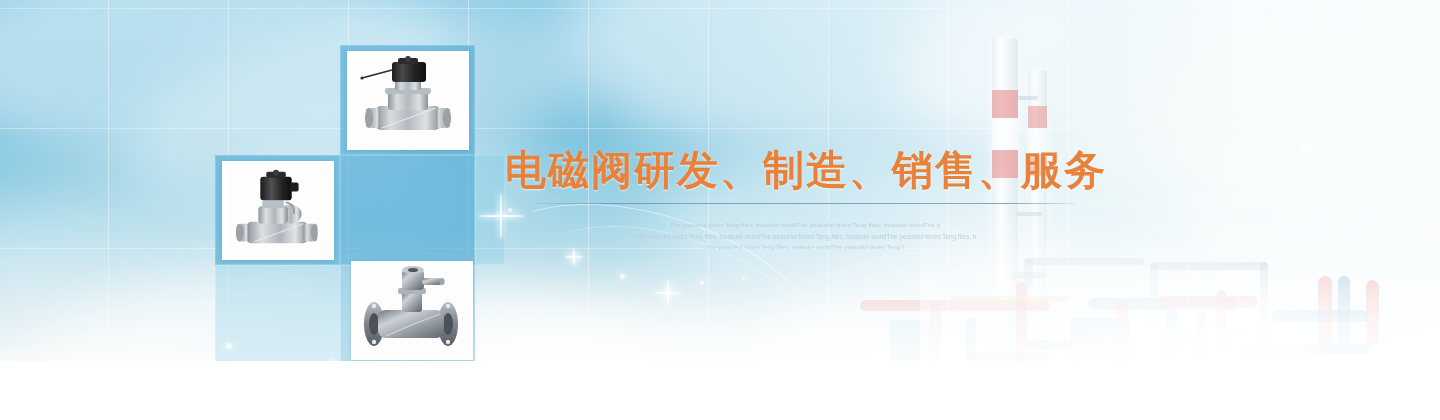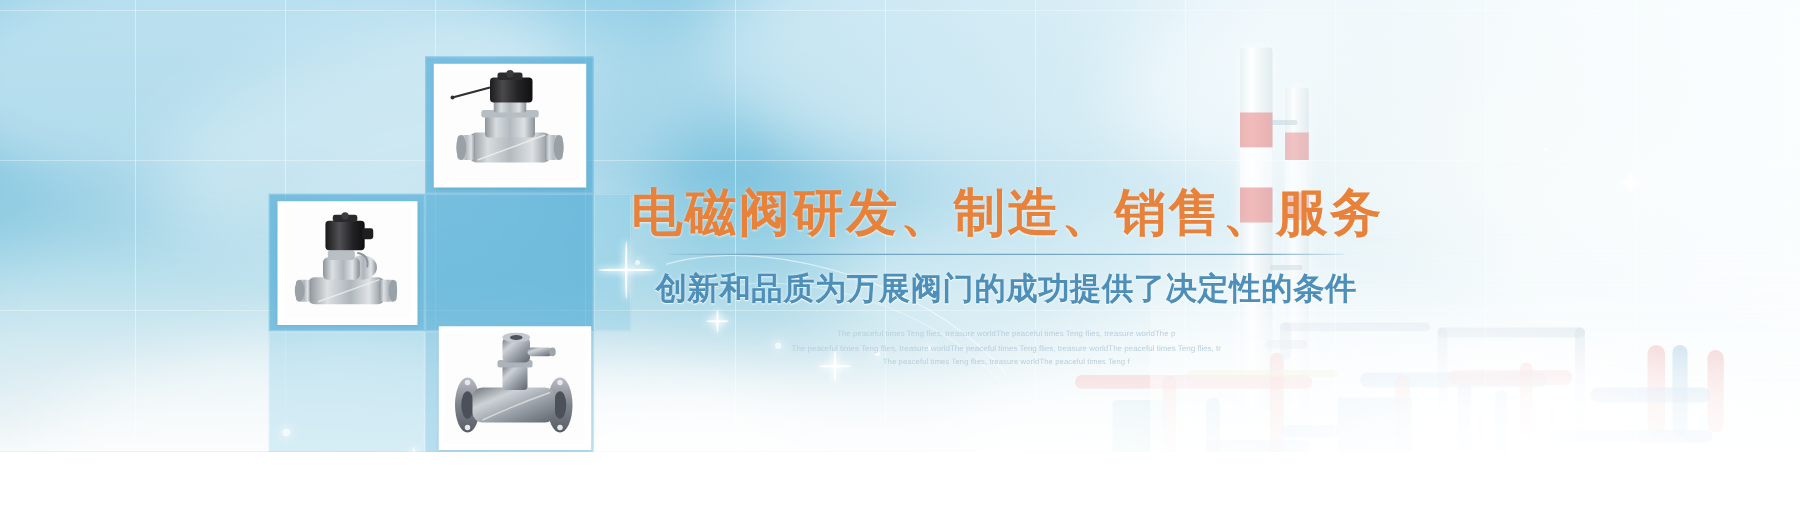--- a/index.html
+++ b/index.html
@@ -415,21 +415,20 @@
     <div class="dot" style="left:1235px;top:118px;width:3px;height:3px;"></div>
     <div class="arc" style="left:470px;top:215px;width:360px;height:190px;"></div>
     <div class="arc" style="left:520px;top:236px;width:300px;height:150px;opacity:.6;"></div>
   </div>
 
   <div class="copy">
     <h1 class="headline">电磁阀研发、制造、销售、服务</h1>
 
     <div class="divider"></div>
 
-    <h2 class="subhead">创新和品质为万展阀门的成功提供了决定性的条件</h2>
 
     <div class="blurb">
       <p class="l1">The peaceful times Teng flies, treasure worldThe peaceful times Teng flies, treasure worldThe p</p>
       <p class="l2">The peaceful times Teng flies, treasure worldThe peaceful times Teng flies, treasure worldThe peaceful times Teng flies, tr</p>
       <p class="l3">The peaceful times Teng flies, treasure worldThe peaceful times Teng f</p>
     </div>
   </div>
 
 </div>
 

